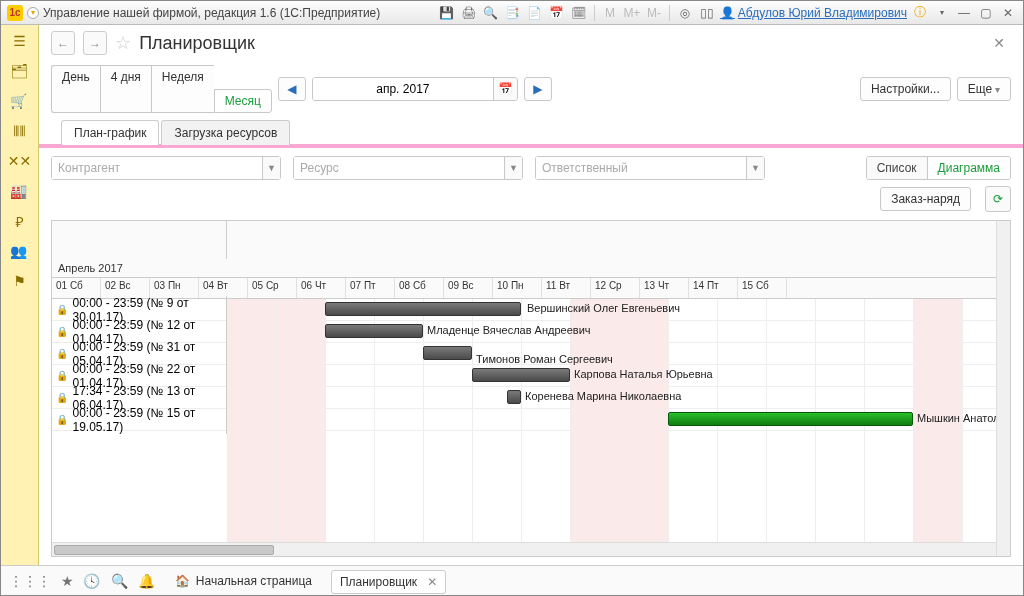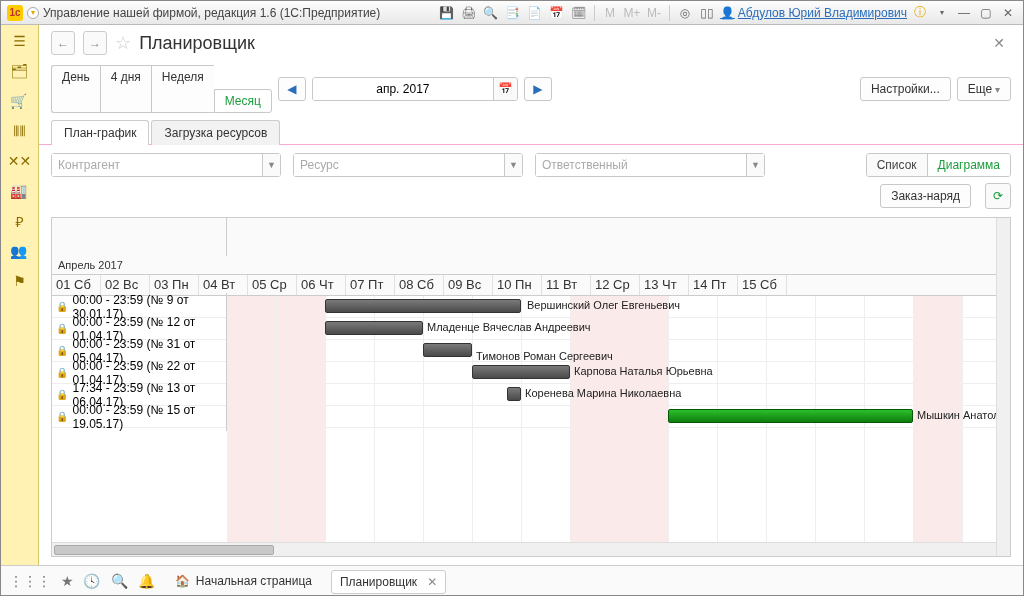--- a/index.html
+++ b/index.html
@@ -38,21 +38,21 @@
 .btngroup .btn:first-child { border-radius:3px 0 0 3px; }
 .btngroup .btn:last-child { border-radius:0 3px 3px 0; border-right:1px solid #c8c8c8; }
 .arrowbtn { width:28px; padding:4px 0; text-align:center; color:#2a6ebb; }
 .datefield { display:flex; border:1px solid #c8c8c8; border-radius:3px; overflow:hidden; }
 .datefield .txt { width:180px; text-align:center; padding:4px 6px; background:#fff; }
 .datefield .cal { width:24px; border-left:1px solid #c8c8c8; display:flex; align-items:center; justify-content:center; color:#666; background:#fafafa; }
 .toolbar .spacer { flex:1; }
 .dropcaret::after { content:" \25BE"; color:#888; font-size:10px; }
 
 
-.tabs { padding: 0 12px; display:flex; border-bottom:1px solid #f9a8d4; }
+.tabs { padding: 0 22px; display:flex; border-bottom:4px solid #f9a8d4; }
 .tab { border:1px solid #ccc; border-bottom:none; padding:5px 12px; background:#f2f2f2; border-radius:3px 3px 0 0; margin-right:2px; color:#333; position:relative; top:1px; }
 .tab.active { background:#fff; }
 
 
 .filters { padding:8px 12px 6px; display:flex; gap:12px; align-items:center; }
 .combo { border:1px solid #c8c8c8; display:flex; border-radius:3px; background:#fff; }
 .combo input { border:none; padding:4px 6px; outline:none; color:#333; }
 .combo input::placeholder { color:#aaa; }
 .combo .dd { width:18px; border-left:1px solid #c8c8c8; display:flex; align-items:center; justify-content:center; color:#888; background:#fafafa; font-size:9px; }
 .viewtoggle { display:flex; border:1px solid #c8c8c8; border-radius:3px; overflow:hidden; }
@@ -62,21 +62,21 @@
 
 .subrow { padding:0 12px 8px; display:flex; gap:14px; align-items:center;justify-content:flex-end; }
 .refresh { width:26px; height:26px; border:1px solid #c8c8c8; border-radius:3px; display:flex; align-items:center; justify-content:center; color:#1a9e3c; background:#fafafa; }
 
 
 .gantt-wrap { flex:1; margin:0 12px 8px; border:1px solid #ccc; position:relative; overflow:hidden; background:#fff; }
 .gantt-head { display:flex; border-bottom:1px solid #ccc; background:#fafafa;flex-direction:column; }
 .leftcol { width:175px; border-right:1px solid #ccc; }
 .monthlabel { padding:3px 6px; font-size:11px; border-bottom:1px solid #ccc; color:#333; }
 .dayrow { display:flex; height:20px; }
-.daycell { flex:0 0 49px; border-right:1px solid #e0e0e0; font-size:13px; padding:2px 4px; color:#333; }
+.daycell { flex:0 0 49px; border-right:1px solid #e0e0e0; font-size:10px; padding:2px 4px; color:#333; }
 .gantt-body { position:relative; }
 .row { display:flex; height:22px; border-bottom:1px solid #eee; align-items:center; }
 .row .label { width:175px; border-right:1px solid #ccc; display:flex; align-items:center; gap:4px; padding:0 4px; font-size:11px; }
 .lock { color:#d6a400; font-size:10px; }
 .row .track { position:relative; flex:1; height:100%; }
 .bar { position:absolute; top:3px; height:14px; border-radius:2px; background:linear-gradient(#7a7a7a,#4a4a4a); border:1px solid #333; }
 .bar.green { background:linear-gradient(#2bbf2b,#0e7d0e); border-color:#065806; }
 .name { position:absolute; top:3px; font-size:11px; color:#222; white-space:nowrap; }
 .wk { position:absolute; top:0; bottom:0; background:#fbeaea; }
 .vline { position:absolute; top:0; bottom:0; width:1px; background:#eee; }

